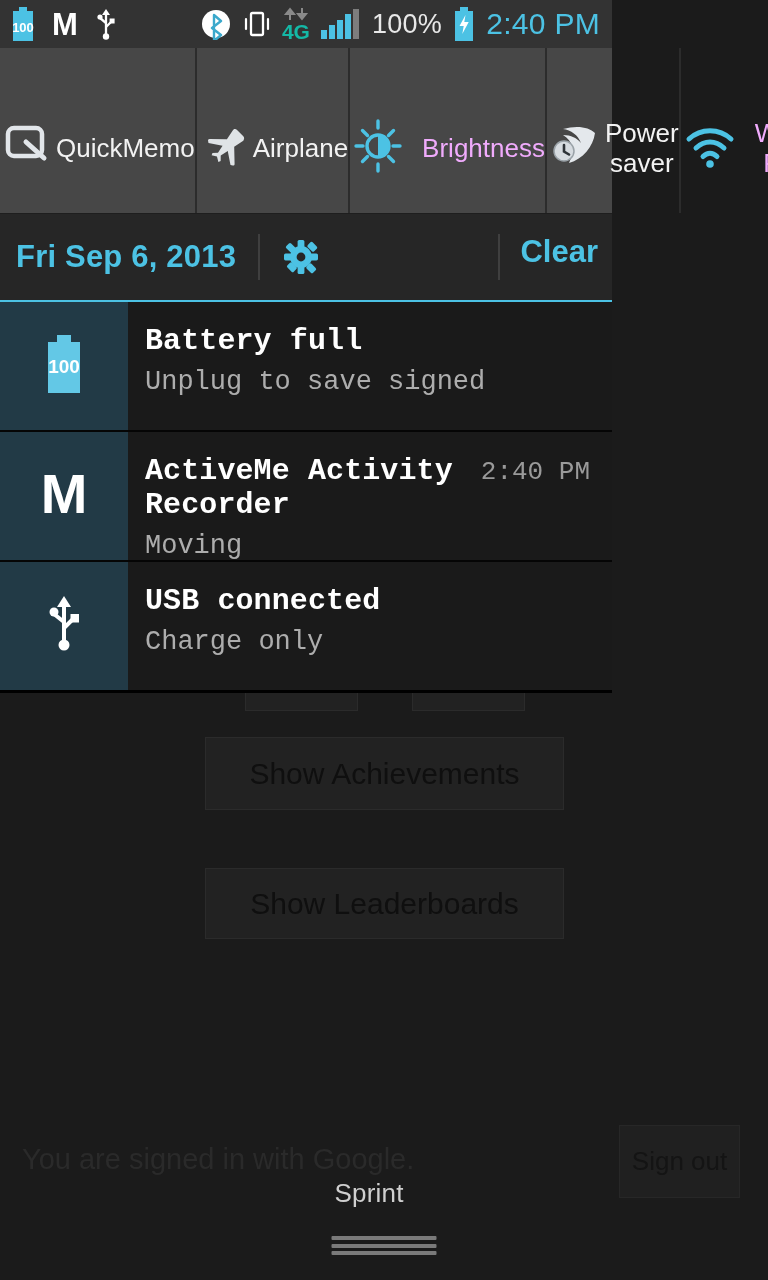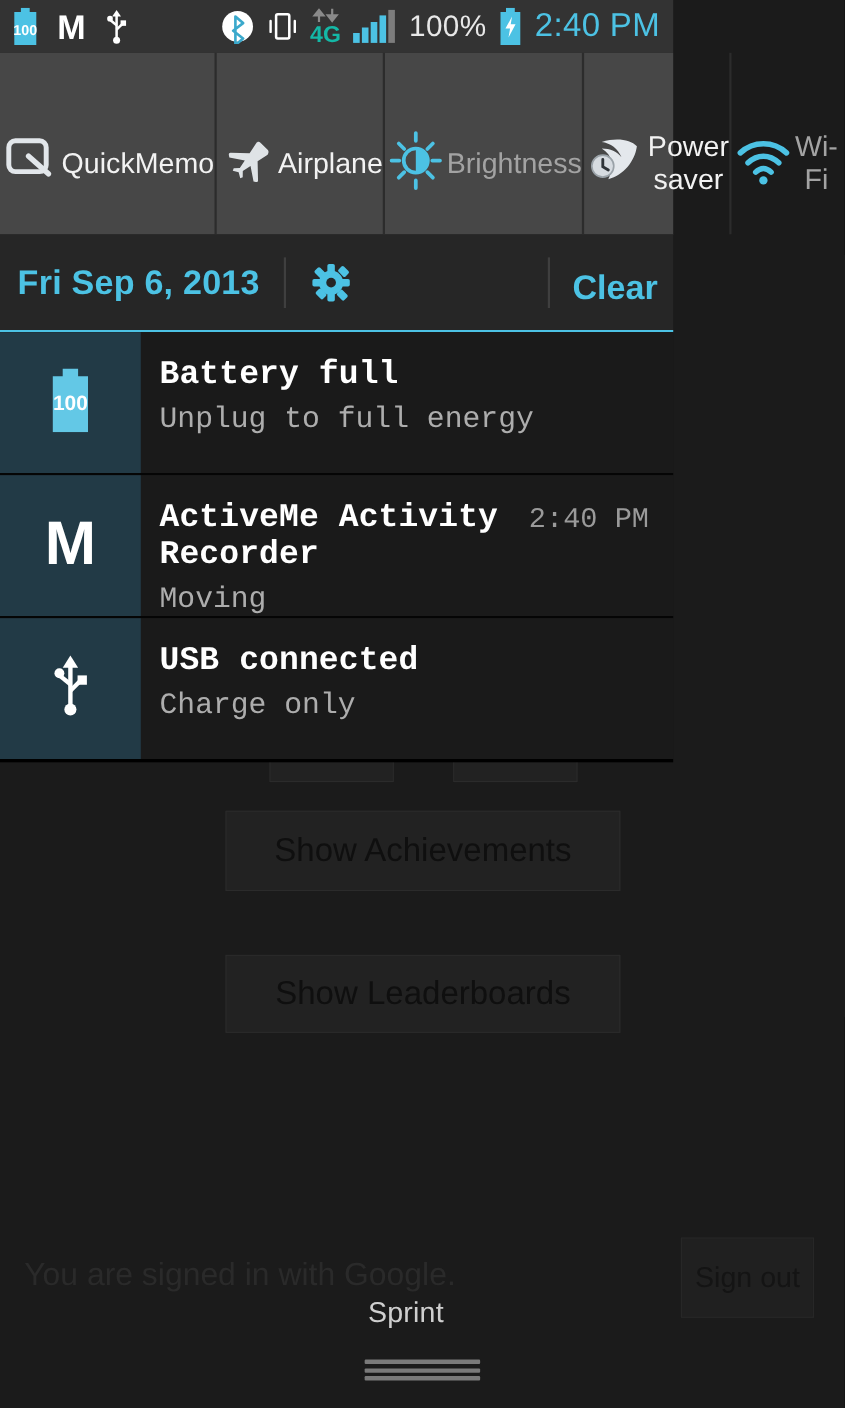--- a/index.html
+++ b/index.html
@@ -138,21 +138,21 @@
   .toggle:last-child { border-right: none; }
   .toggle .t-icon { height: 56px; display: flex; align-items: center; justify-content: center; }
   .toggle .t-label {
     margin-top: 6px;
     font-size: 26px;
     color: #f2f2f2;
     text-align: center;
     line-height: 1.15;
     white-space: pre-line;
   }
-  .toggle.active .t-label { color: #a3a3a3; }
+  .toggle.active .t-label { color: #f0abfc; margin-left: 16px; }
 
   
   .daterow {
     height: 88px;
     background: #262626;
     display: flex;
     align-items: center;
     padding: 0 14px 0 16px;
     box-sizing: border-box;
     border-bottom: 2px solid #4cc2e4;
@@ -169,21 +169,21 @@
     background: #3f3f3f;
     margin: 0 22px;
   }
   .clear-btn {
     color: #4cc2e4;
     font-size: 31px;
     font-weight: bold;
     margin-left: auto;
     padding-left: 22px;
   }
-  .clear-wrap { margin-left: auto; display: flex; align-items: flex-end; }
+  .clear-wrap { margin-left: auto; display: flex; align-items: flex-start; }
 
   
   .notif-list { background: #1a1a1a; }
   .notif {
     display: flex;
     height: 128px;
     border-bottom: 2px solid #050505;
     background: #1a1a1a;
     position: relative;
   }
@@ -409,21 +409,21 @@
       <div class="notif-iconpanel">
         <span>
           <svg width="42" height="58" viewBox="0 0 42 58">
             <path d="M14 0h14v7h9v51H5V7h9z" fill="#63c8e6"></path>
             <text x="21" y="38" font-family="Liberation Sans, sans-serif" font-size="19" font-weight="bold" fill="#ffffff" text-anchor="middle">100</text>
           </svg>
         </span>
       </div>
       <div class="notif-body">
         <div class="notif-title">Battery full</div>
-        <div class="notif-sub">Unplug to full energy</div>
+        <div class="notif-sub">Unplug to save signed</div>
       </div>
     </div>
 
     <div class="notif">
       <div class="notif-iconpanel">
         <span>
           <svg width="54" height="58" viewBox="0 0 54 58">
             <text x="27" y="48" font-family="Liberation Sans, sans-serif" font-size="56" font-weight="bold" fill="#ffffff" text-anchor="middle">M</text>
           </svg>
         </span>

